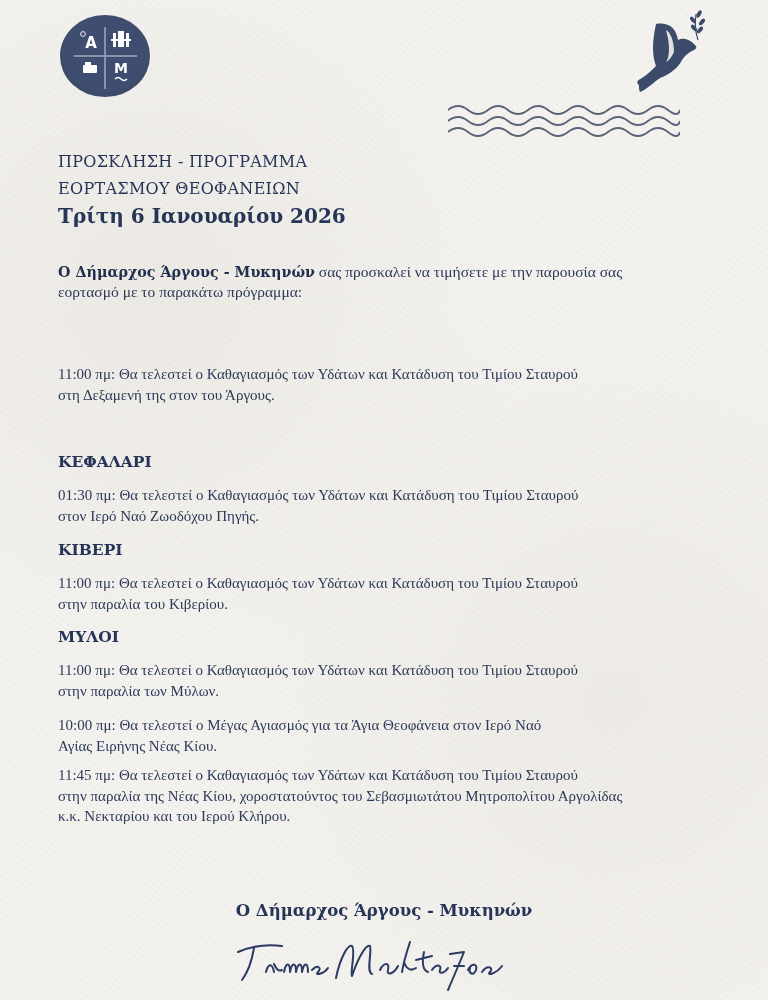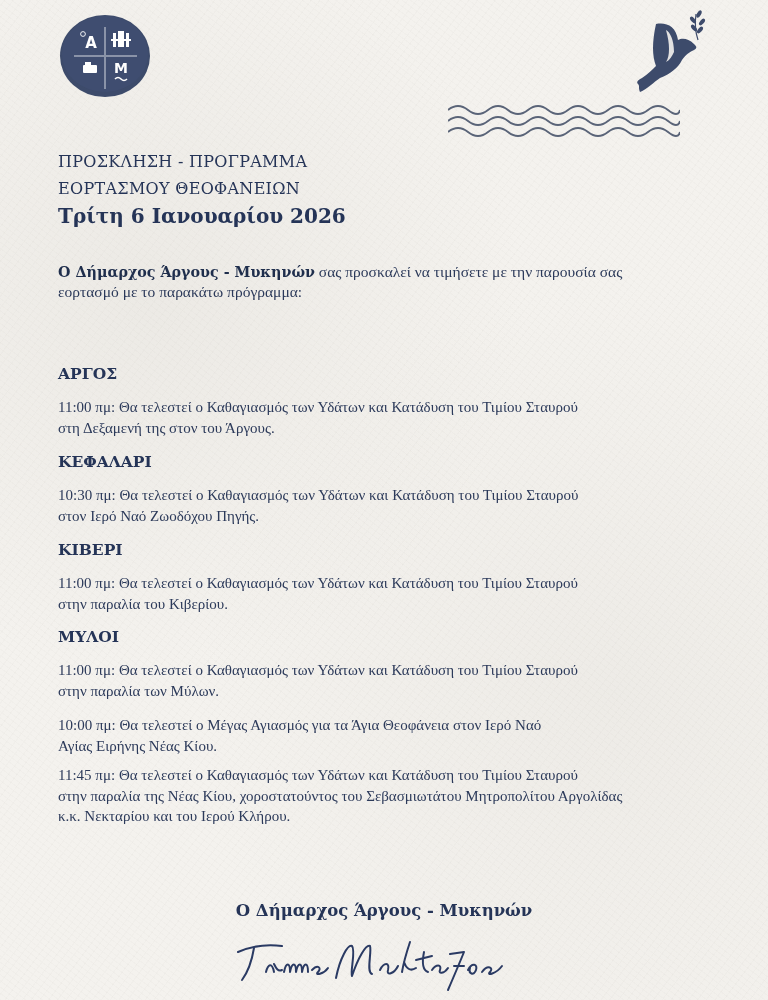--- a/index.html
+++ b/index.html
@@ -100,31 +100,30 @@
   <div class="title-line">ΕΟΡΤΑΣΜΟΥ ΘΕΟΦΑΝΕΙΩΝ</div>
   <div class="title-date">Τρίτη 6 Ιανουαρίου 2026</div>
 </div>
 
 <div class="intro">
   <div><b>Ο Δήμαρχος Άργους - Μυκηνών</b><span> σας προσκαλεί να τιμήσετε με την παρουσία σας</span></div>
   <div>εορτασμό με το παρακάτω πρόγραμμα:</div>
 </div>
 
 <div class="section" style="top:364px">
-  <div class="sec-head">ΑΡΓΟΣ</div>
   <div class="entry">
     <span>11:00 πμ: Θα τελεστεί ο Καθαγιασμός των Υδάτων και Κατάδυση του Τιμίου Σταυρού</span>
     <span>στη Δεξαμενή της στον του Άργους.</span>
   </div>
 </div>
 
 <div class="section" style="top:452px">
   <div class="sec-head">ΚΕΦΑΛΑΡΙ</div>
   <div class="entry">
-    <span>10:30 πμ: Θα τελεστεί ο Καθαγιασμός των Υδάτων και Κατάδυση του Τιμίου Σταυρού</span>
+    <span>01:30 πμ: Θα τελεστεί ο Καθαγιασμός των Υδάτων και Κατάδυση του Τιμίου Σταυρού</span>
     <span>στον Ιερό Ναό Ζωοδόχου Πηγής.</span>
   </div>
 </div>
 
 <div class="section" style="top:540px">
   <div class="sec-head">ΚΙΒΕΡΙ</div>
   <div class="entry">
     <span>11:00 πμ: Θα τελεστεί ο Καθαγιασμός των Υδάτων και Κατάδυση του Τιμίου Σταυρού</span>
     <span>στην παραλία του Κιβερίου.</span>
   </div>

